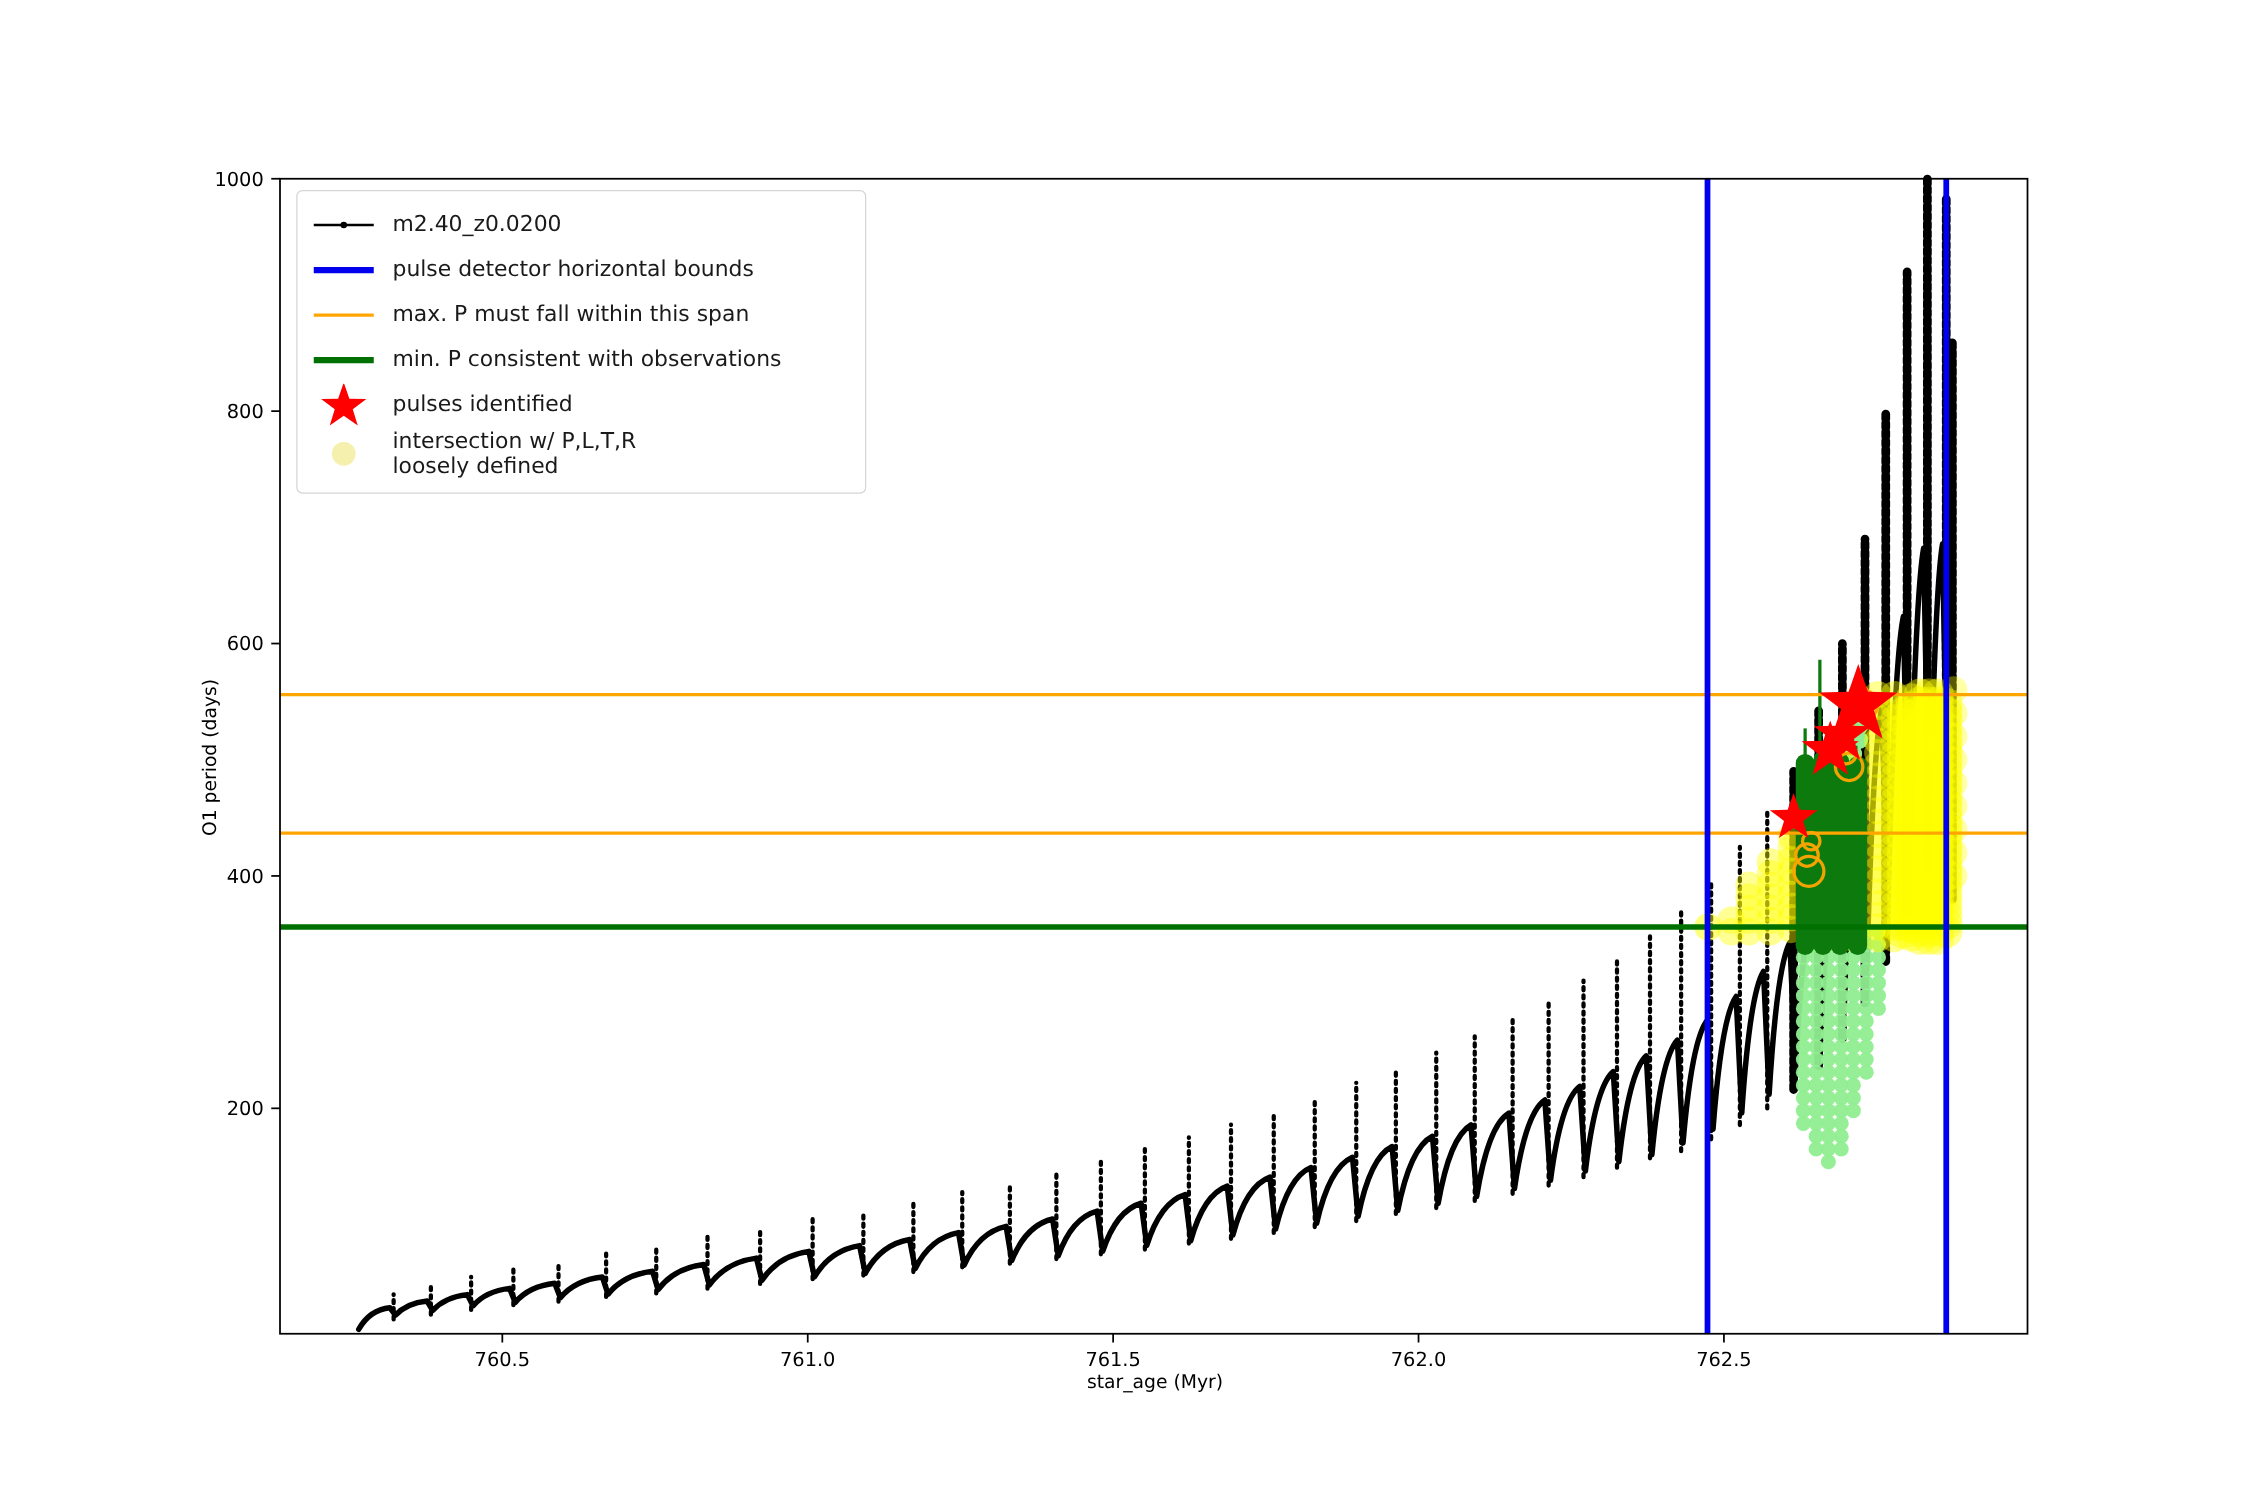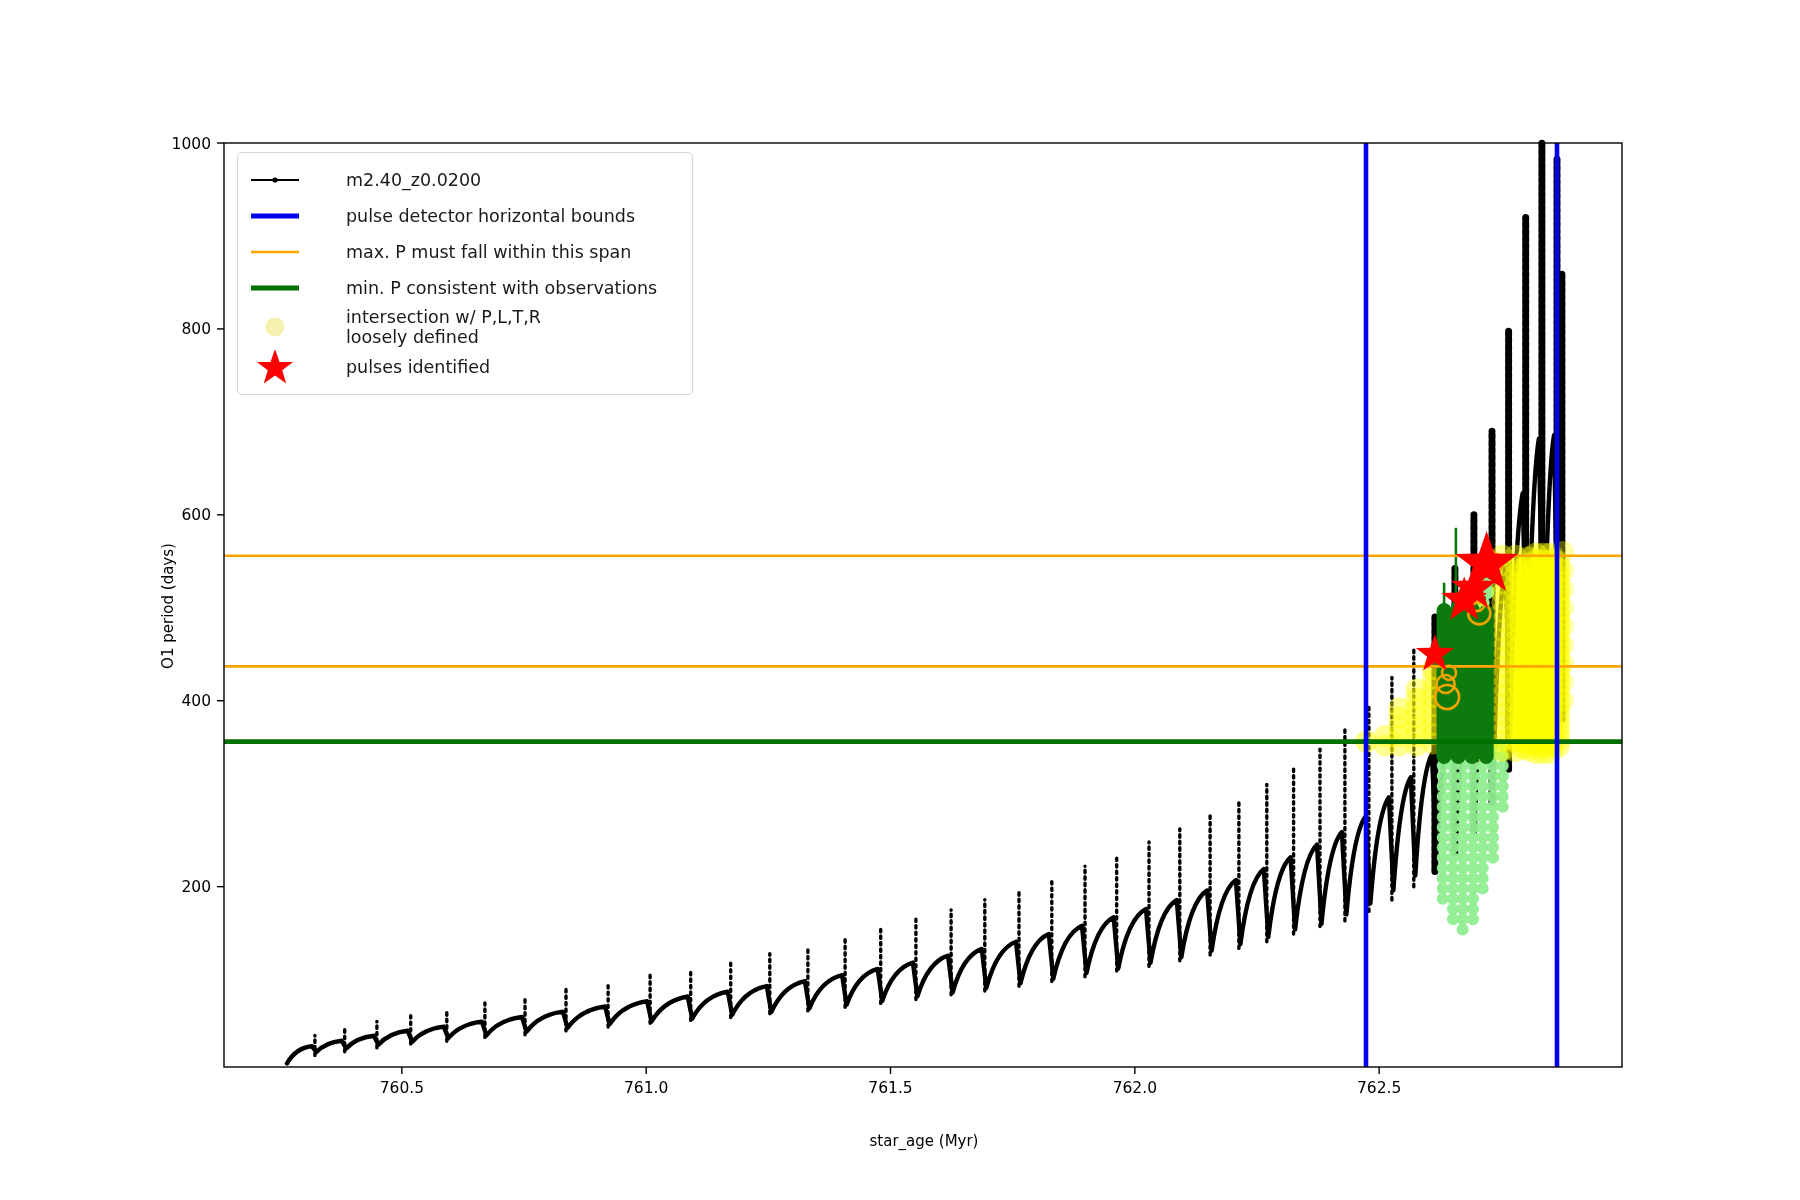--- a/index.html
+++ b/index.html
@@ -1,24 +1,24 @@
 <!DOCTYPE html>
 <html><head>
 <meta charset="utf-8">
 <style>
   html,body{margin:0;padding:0;background:#ffffff;}
   body{width:1800px;height:1200px;position:relative;font-family:"DejaVu Sans","Liberation Sans",sans-serif;overflow:hidden;}
   #figure{position:absolute;left:0;top:0;width:1800px;height:1200px;}
   #plot-svg{position:absolute;left:0;top:0;}
   .axis-label{position:absolute;color:#000;font-size:15px;}
-  #xlabel{left:824px;top:1096px;width:200px;text-align:center;margin-top:36px;}
+  #xlabel{left:824px;top:1096px;width:200px;text-align:center;}
   #ylabel{left:83px;top:597px;width:170px;text-align:center;transform:rotate(-90deg);transform-origin:center;}
   #legend{position:absolute;left:237px;top:152px;width:456px;background:rgba(255,255,255,0.92);
           border:1px solid #d5d5d5;border-radius:5px;padding:8px 10px 8px 8px;box-sizing:border-box;}
-  .legend-row{display:flex;align-items:center;margin:2px 0;gap:32px;}
+  .legend-row{display:flex;align-items:center;margin:2px 0;}
   .legend-handle{width:58px;flex:0 0 58px;display:flex;align-items:center;justify-content:center;}
   .legend-label{font-size:17.5px;color:#1a1a1a;white-space:pre-line;line-height:1.17;padding-left:10px;}
 </style>
 </head>
 <body>
 
 <div id="figure">
   <svg id="plot-svg" width="1800" height="1200" viewBox="0 0 1800 1200">
       <path d="M287.0,1063.4Q295.9,1047.7 311.9,1046.2L316.4,1052.1Q325.4,1042.5 341.7,1040.8L346.2,1048.4Q356.0,1037.6 373.9,1035.7L378.4,1044.7Q388.8,1032.8 407.7,1030.7L412.2,1041.9Q423.3,1028.9 443.8,1026.6L448.3,1038.2Q460.0,1024.1 481.9,1021.6L486.4,1035.4Q498.8,1019.8 522.0,1017.0L526.5,1031.7Q539.2,1014.6 563.0,1011.6L567.5,1028.0Q580.5,1009.8 605.1,1006.5L609.6,1024.2Q622.5,1004.6 647.1,1001.1L651.6,1021.5Q664.1,1000.3 687.7,996.5L692.2,1018.7Q704.5,995.6 727.7,991.6L732.2,1014.9Q744.2,990.4 766.8,986.1L771.3,1012.2Q783.0,985.8 804.9,981.1L809.4,1008.4Q820.8,980.2 842.1,975.2L846.6,1004.7Q857.5,974.3 877.7,968.9L882.2,1001.0Q893.0,968.3 912.9,962.6L917.4,996.4Q928.2,961.8 948.1,955.7L952.6,992.6Q962.9,955.5 981.8,948.9L986.3,988.0Q996.8,948.6 1016.0,941.7L1020.5,983.3Q1030.5,941.4 1048.8,934.0L1053.3,978.7Q1063.4,933.8 1082.0,925.8L1086.5,973.1Q1096.2,925.6 1113.7,917.2L1118.2,968.5Q1128.1,918.0 1146.0,909.0L1150.5,962.9Q1159.9,909.4 1176.8,900.0L1181.3,957.3Q1190.5,900.5 1207.1,890.5L1211.6,950.8Q1220.3,890.6 1235.9,880.0L1240.4,944.3Q1248.8,880.4 1263.8,869.1L1268.3,936.9Q1276.4,869.3 1290.6,857.3L1295.1,929.4Q1303.1,857.4 1317.0,844.7L1321.5,923.8Q1329.0,845.9 1341.9,832.1L1346.4,914.5Q1353.6,831.0 1365.9,816.2L1370.4,903.4Q1377.3,813.2 1388.9,797.2L1393.4,890.4Q1399.9,794.2 1410.8,777.2L1415.3,875.5Q1421.6,772.3 1431.9,754.0L1436.4,856.9Q1442.3,740.7 1451.9,720.2L1456.4,835.5Q1462.0,707.4 1470.9,684.8L1475.4,807.6Q1480.7,657.2 1489.0,630.7L1493.5,775.1Q1498.4,596.9 1505.6,565.4L1510.1,737.9Q1515.1,530.0 1522.7,493.3L1527.2,700.7Q1531.9,477.9 1538.9,438.6L1543.4,682.2Q1547.7,472.3 1554.0,435.3L1558.5,682.2" fill="none" stroke="#000000" stroke-width="4.4" stroke-linejoin="round" stroke-linecap="round"></path>
       <path d="M314.9,1055.5L314.9,1035.4M344.7,1051.7L344.7,1028.0M376.9,1047.9L376.9,1021.5M410.7,1044.1L410.7,1014.9M446.8,1041.3L446.8,1009.4M484.9,1037.5L484.9,1002.9M525.0,1034.7L525.0,996.4M566.0,1030.9L566.0,988.9M608.1,1027.1L608.1,982.4M650.1,1023.3L650.1,975.0M690.7,1020.4L690.7,968.5M730.7,1017.6L730.7,961.0M769.8,1013.8L769.8,953.6M807.9,1010.9L807.9,946.2M845.1,1007.2L845.1,937.8M880.7,1003.4L880.7,928.5M915.9,999.6L915.9,919.2M951.1,994.8L951.1,909.9M984.8,991.0L984.8,899.7M1019.0,986.3L1019.0,889.5M1051.8,981.6L1051.8,878.3M1085.0,976.8L1085.0,866.2M1116.7,971.1L1116.7,854.1M1149.0,966.4L1149.0,842.0M1179.8,960.7L1179.8,829.0M1210.1,955.0L1210.1,815.1M1238.9,948.4L1238.9,800.2M1266.8,941.7L1266.8,784.4M1293.6,934.1L1293.6,767.7M1320.0,926.6L1320.0,749.1M1344.9,920.9L1344.9,728.6M1368.9,911.4L1368.9,705.4M1391.9,900.0L1391.9,677.5M1413.8,886.7L1413.8,649.6" fill="none" stroke="#000000" stroke-width="3.4" stroke-dasharray="2.5 4" stroke-linecap="round"></path>
@@ -519,28 +519,28 @@
         <div class="legend-handle">
           <svg width="56" height="34">
             <line x1="4" y1="17" x2="52" y2="17" stroke="#007000" stroke-width="5"></line>
           </svg>
         </div>
         <div class="legend-label">min. P consistent with observations</div>
       </div>
       <div class="legend-row">
         <div class="legend-handle">
           <svg width="56" height="34">
+            <path d="M28.0,-1.0L32.5,11.9L46.1,12.1L35.2,20.3L39.2,33.4L28.0,25.6L16.8,33.4L20.8,20.3L9.9,12.1L23.5,11.9Z" fill="#ff0000"></path>
+          </svg>
+        </div>
+        <div class="legend-label">pulses identified</div>
+      </div>
+      <div class="legend-row">
+        <div class="legend-handle">
+          <svg width="56" height="34">
             <circle cx="28" cy="17" r="9.5" fill="#f5f0ad"></circle>
           </svg>
         </div>
         <div class="legend-label">intersection w/ P,L,T,R
 loosely defined</div>
       </div>
-      <div class="legend-row">
-        <div class="legend-handle">
-          <svg width="56" height="34">
-            <path d="M28.0,-1.0L32.5,11.9L46.1,12.1L35.2,20.3L39.2,33.4L28.0,25.6L16.8,33.4L20.8,20.3L9.9,12.1L23.5,11.9Z" fill="#ff0000"></path>
-          </svg>
-        </div>
-        <div class="legend-label">pulses identified</div>
-      </div>
     </div>
 </div>
 
 </body></html>

